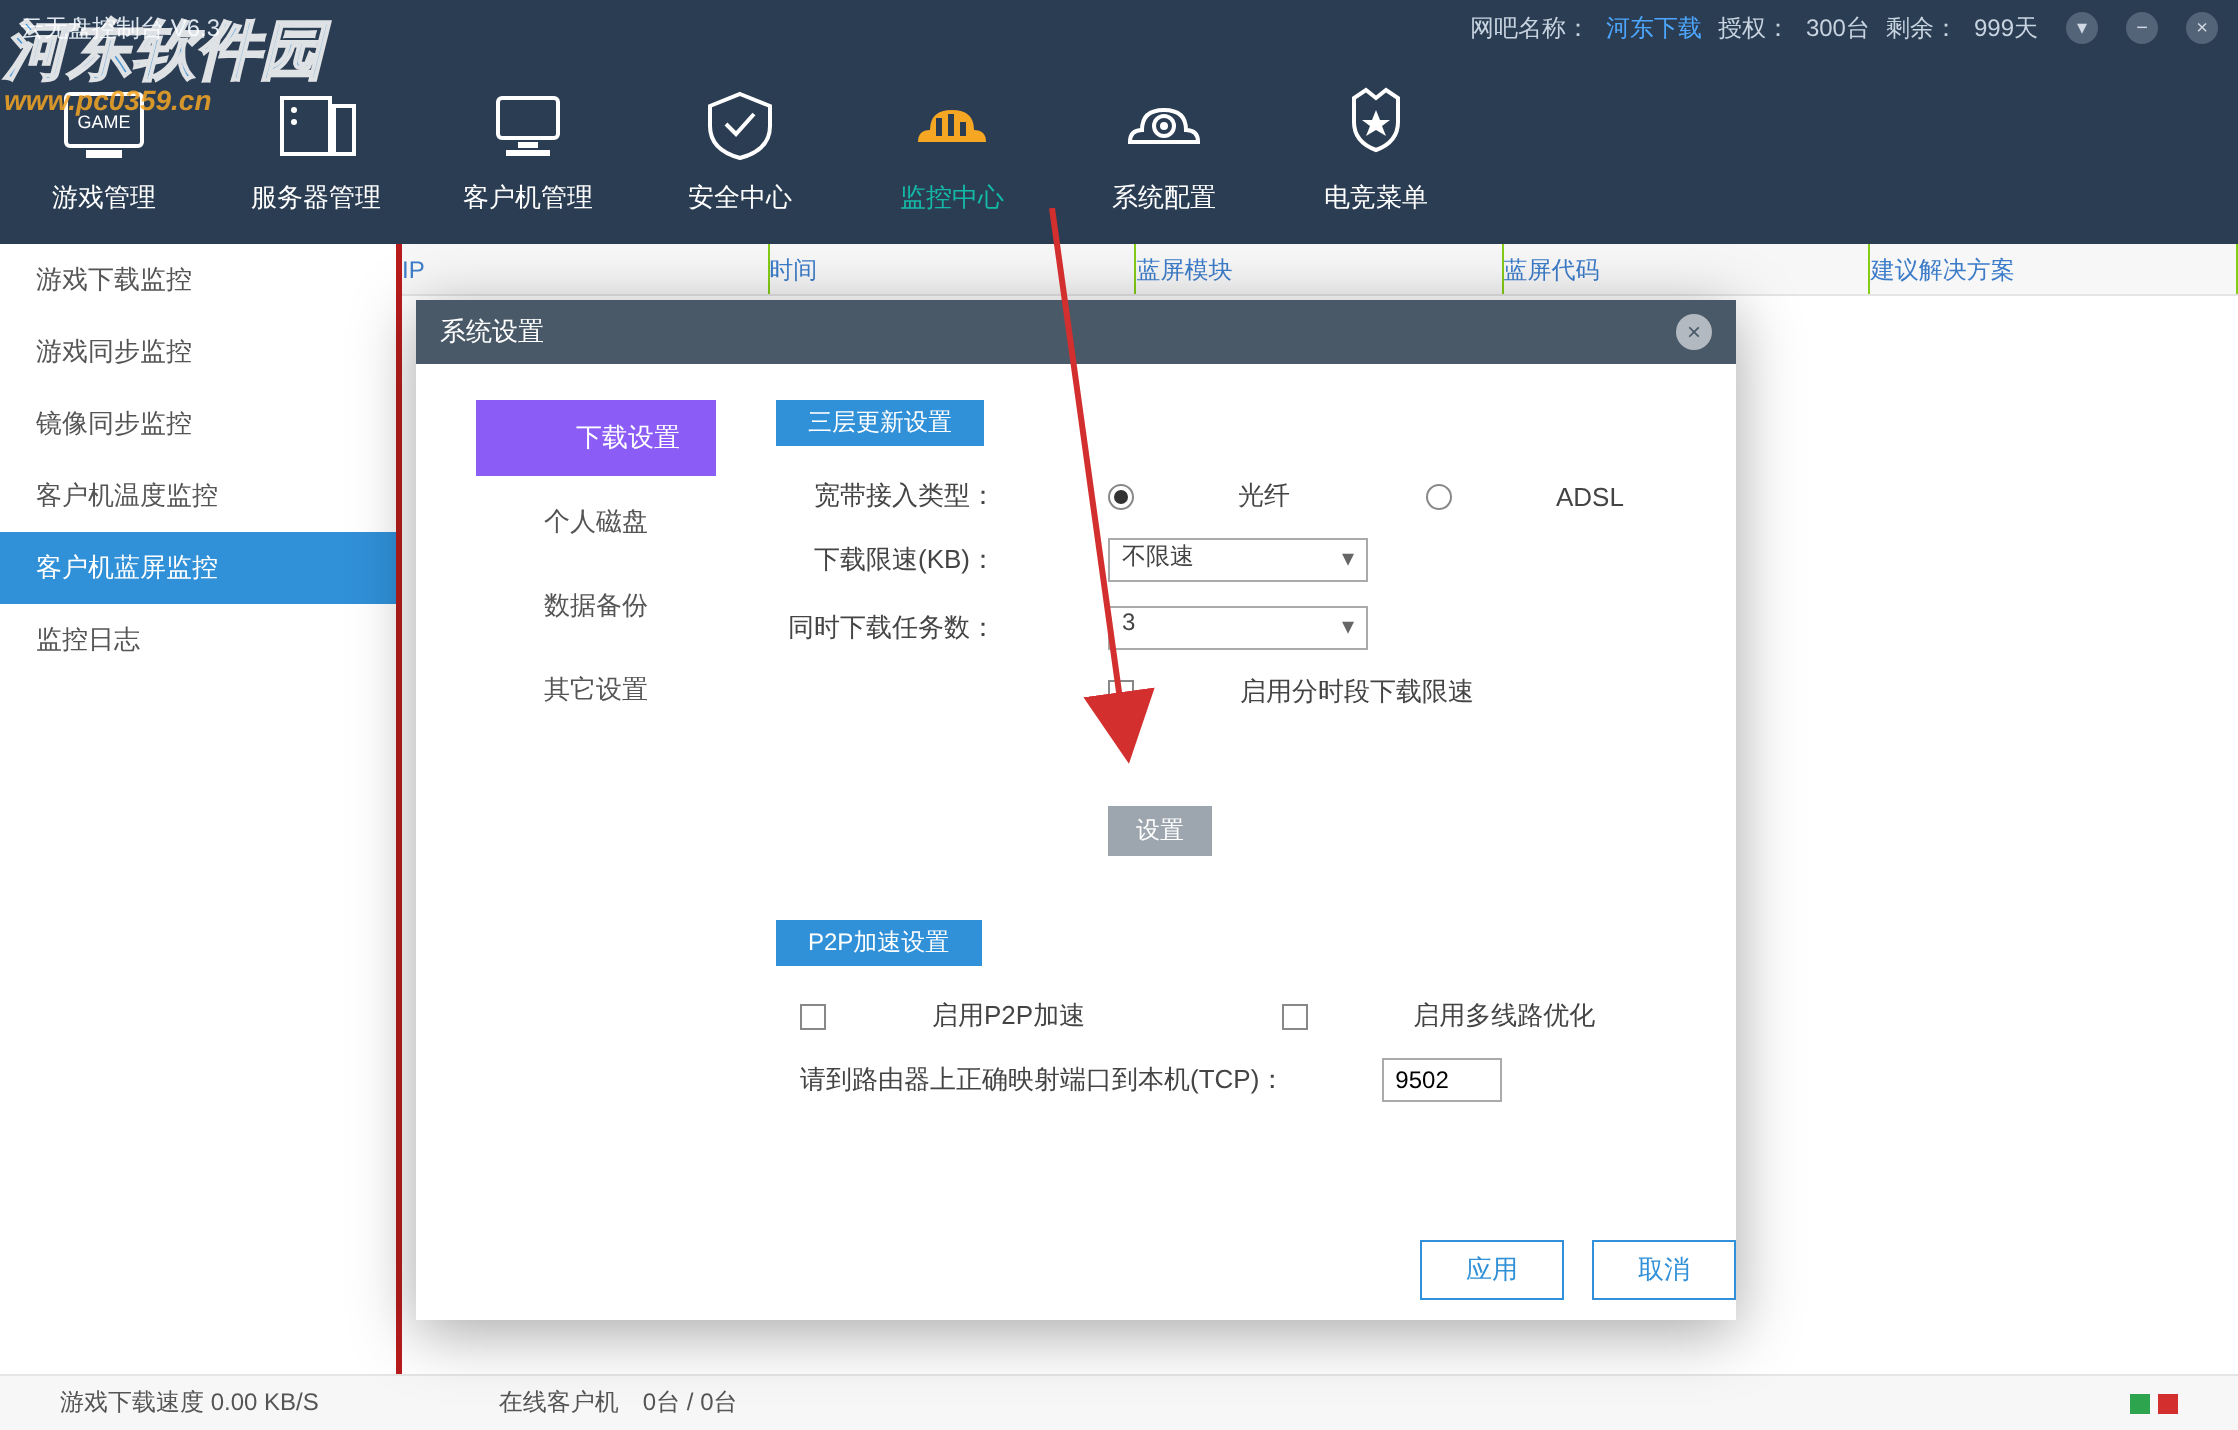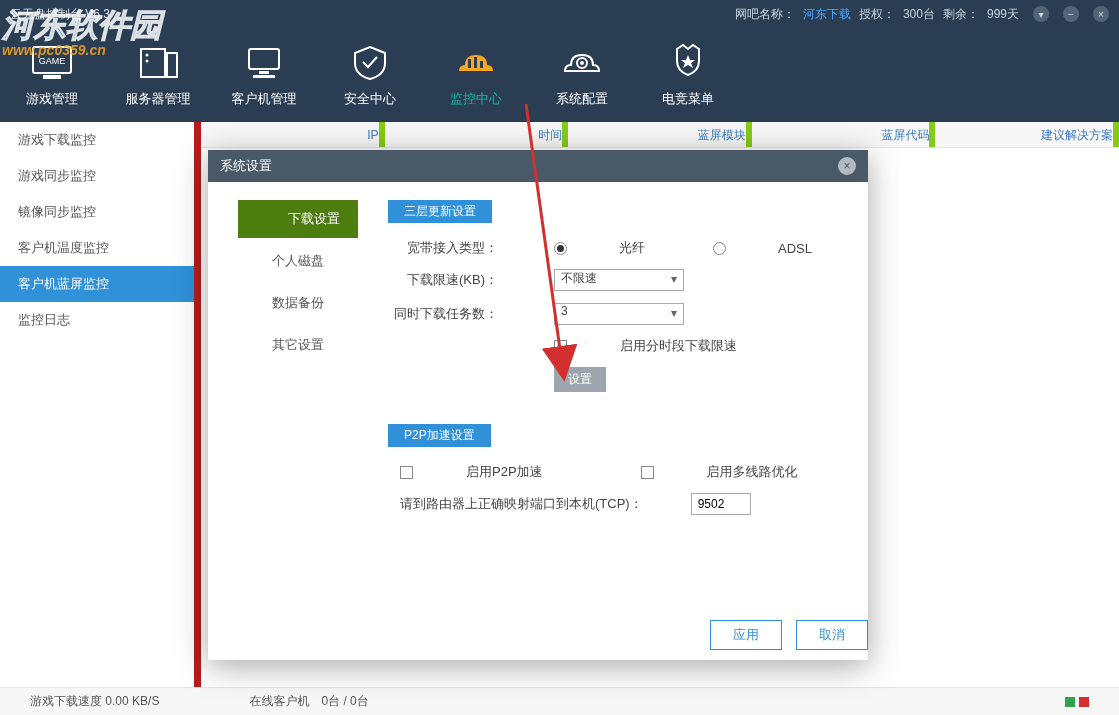--- a/index.html
+++ b/index.html
@@ -13,47 +13,47 @@
     .title-info .val { color: #4da6ff; }
     .win-btn { width: 16px; height: 16px; border-radius: 50%; background: #546478; margin-left: 6px; display: flex; align-items: center; justify-content: center; font-size: 10px; color:#cfd8e3; }
     
     .nav { display: flex; padding: 10px 18px 0; gap: 38px; }
     .nav-item { display: flex; flex-direction: column; align-items: center; width: 68px; cursor: pointer; }
     .nav-icon { width: 50px; height: 48px; display: flex; align-items: center; justify-content: center; }
     .nav-label { font-size: 13px; color: #fff; margin-top: 4px; }
     .nav-item.active .nav-label { color: #14b8a6; }
     
     .content { display: flex; height: calc(100% - 122px - 28px); }
-    .sidebar { width: 201px; background: #fff; border-right: 7px solid #b91c1c; }
+    .sidebar { width: 201px; background: #fff; border-right: 3px solid #b91c1c; }
     .side-item { padding: 9px 18px; font-size: 13px; color: #555; cursor: pointer; }
     .side-item.active { background: #3090d8; color: #fff; }
     
     .main { flex: 1; position: relative; }
     .tbl-head { display: flex; height: 26px; background: #f7f7f7; border-bottom: 1px solid #e5e5e5; font-size: 12px; color: #3d7cc9; }
-    .tbl-head > div { flex: 1; text-align: right; line-height: 26px; border-right: 6px solid #84cc16; }
+    .tbl-head > div { flex: 1; text-align: left; line-height: 26px; border-right: 1px solid #84cc16; }
     
     .dialog { position: absolute; left: 208px; top: 150px; width: 660px; height: 510px; background: #fff; box-shadow: 0 6px 30px rgba(0,0,0,0.35); z-index: 10; }
     .dlg-title { height: 32px; background: #4a5968; color: #fff; font-size: 13px; display: flex; align-items: center; padding: 0 12px; }
     .dlg-title span:first-child { flex:1; }
     .dlg-close { width: 18px; height: 18px; border-radius: 50%; background: #b2b9c1; color:#4a5968; display:flex; align-items:center; justify-content:center; font-size:12px; cursor:pointer;}
     .dlg-body { display: flex; height: calc(100% - 32px - 50px); }
     .dlg-nav { width: 180px; padding: 18px 30px; }
     .dlg-nav-item { height: 38px; line-height: 38px; text-align: center; font-size: 13px; color: #555; cursor:pointer; margin-bottom: 4px; }
-    .dlg-nav-item.active { background: #4d7c0f; color: #fff; padding-left: 32px; }
+    .dlg-nav-item.active { background: #8b5cf6; color: #fff; padding-left: 32px; }
     .dlg-panel { flex: 1; padding: 18px 12px 0 0; font-size: 13px; color: #444; }
     
     .section-title { display:inline-block; background: #3090d8; color: #fff; padding: 3px 16px; font-size: 12px; margin-bottom: 16px; }
     .form-row { display: flex; align-items: center; margin-bottom: 12px; gap: 48px; }
     .form-label { width: 110px; text-align: right; margin-right: 8px; }
     .radio { width: 13px; height: 13px; border: 1px solid #888; border-radius: 50%; display:inline-flex; align-items:center; justify-content:center; margin-right:4px; }
     .radio.checked::after { content:''; width:7px; height:7px; background:#333; border-radius:50%; }
     .chk { width: 13px; height: 13px; border: 1px solid #888; display:inline-block; margin-right:5px; vertical-align:middle;}
     .sel { border: 1px solid #aaa; height: 22px; width: 130px; padding: 0 6px; font-size:12px; background:#fff; position:relative;}
     .sel::after{content:'▾'; position:absolute; right:6px; top:2px; color:#666;}
-    .btn-gray { background: #9da5ae; color:#fff; border:none; padding: 4px 14px; font-size:12px; cursor:pointer;}
+    .btn-gray { background: #9da5ae; color:#fff; border:none; padding: 4px 14px; font-size:12px; cursor:pointer;margin-top:36px;}
     .txt { border:1px solid #aaa; height:22px; width:60px; padding:0 6px; font-size:12px;}
     
     .dlg-footer { height: 50px; display:flex; justify-content:flex-end; align-items:center; gap:14px; border-top: 0; }
     .btn-out { border:1px solid #3090d8; color:#3090d8; background:#fff; padding:5px 22px; cursor:pointer; font-size:13px;}
     
     .status { position:absolute; bottom:0; left:0; right:0; height:28px; background:#f7f7f7; border-top:1px solid #e5e5e5; font-size:12px; color:#555; display:flex; align-items:center; padding:0 30px; gap:90px;}
     .status-dots { margin-left:auto; display:flex; gap:4px;}
     .dot { width:10px; height:10px;}
     
     .arrow { position:absolute; left:522px; top:104px; z-index:20; pointer-events:none;}

